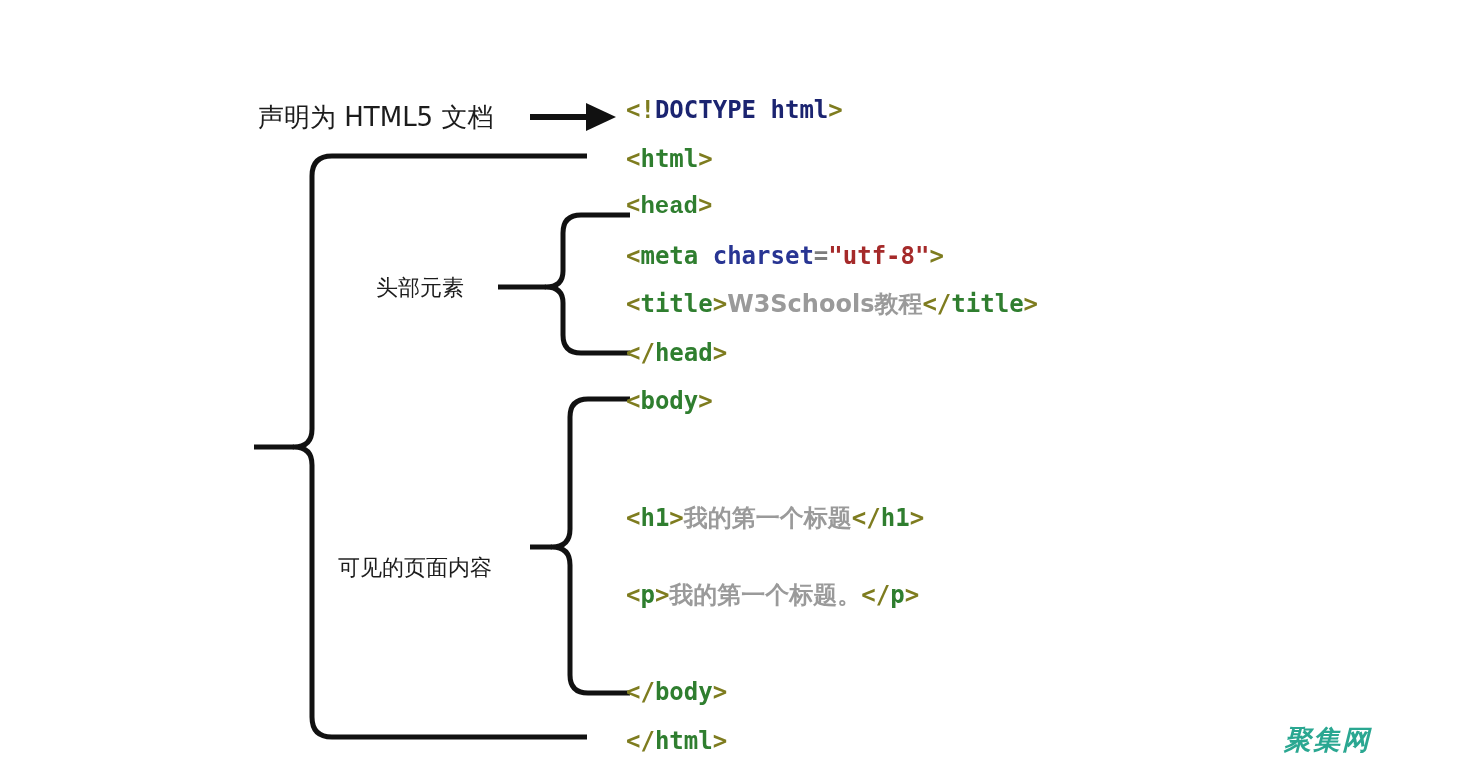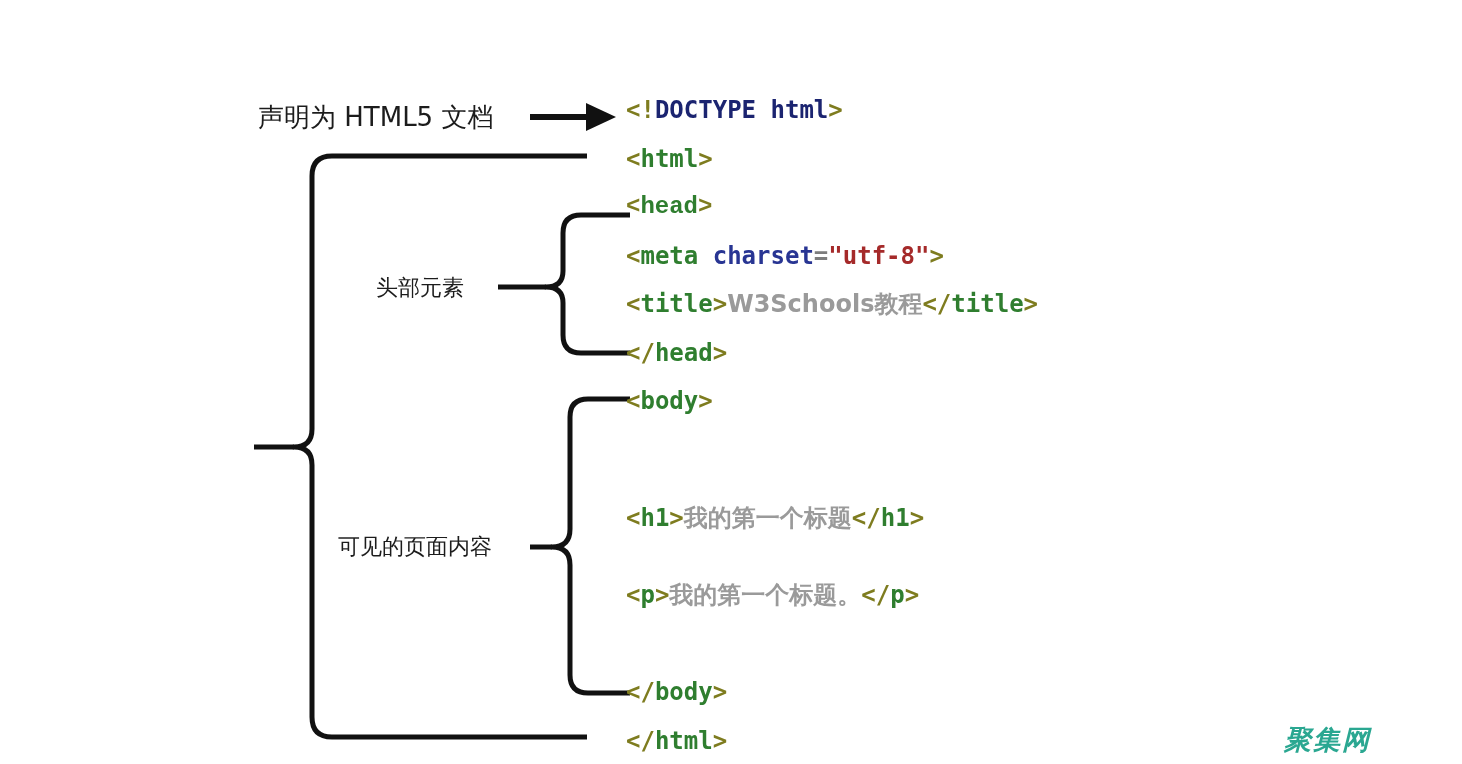--- a/index.html
+++ b/index.html
@@ -90,21 +90,21 @@
 
     <path d="M630 399 L588 399 Q570 399 570 417 L570 529 Q570 547 552 547 Q570 547 570 565 L570 675 Q570 693 588 693 L630 693"></path>
     <path d="M530 547 L552 547"></path>
   </svg>
 
   <div class="anno-label" style="left:258px; top:117px; font-size:26px;">声明为 HTML5 文档</div>
 
   <div class="anno-label" style="left:376px; top:288px;">头部元素</div>
 
 
-  <div class="anno-label" style="left:338px; top:547px;">可见的页面内容</div>
+  <div class="anno-label" style="left:338px; top:568px;">可见的页面内容</div>
 
   <div id="code-block">
       <div class="code-line" style="top: 86px;"><span class="c-bracket">&lt;!</span><span class="c-doctype">DOCTYPE html</span><span class="c-bracket">&gt;</span></div>
       <div class="code-line" style="top: 134.5px;"><span class="c-bracket">&lt;</span><span class="c-tag">html</span><span class="c-bracket">&gt;</span></div>
       <div class="code-line" style="top: 183px; font-family: Liberation Mono, monospace;"><span class="c-bracket">&lt;</span><span class="c-tag">head</span><span class="c-bracket">&gt;</span></div>
       <div class="code-line" style="top: 231.5px;"><span class="c-bracket">&lt;</span><span class="c-tag">meta</span><span class="c-operator"> </span><span class="c-attr">charset</span><span class="c-operator">=</span><span class="c-string">"utf-8"</span><span class="c-bracket">&gt;</span></div>
       <div class="code-line" style="top: 280px;"><span class="c-bracket">&lt;</span><span class="c-tag">title</span><span class="c-bracket">&gt;</span><span class="c-innertext">W3Schools教程</span><span class="c-bracket">&lt;/</span><span class="c-tag">title</span><span class="c-bracket">&gt;</span></div>
       <div class="code-line" style="top: 328.5px;"><span class="c-bracket">&lt;/</span><span class="c-tag">head</span><span class="c-bracket">&gt;</span></div>
       <div class="code-line" style="top: 377px;"><span class="c-bracket">&lt;</span><span class="c-tag">body</span><span class="c-bracket">&gt;</span></div>
       <div class="code-line" style="top: 474px; margin-top: 20px;"><span class="c-bracket">&lt;</span><span class="c-tag">h1</span><span class="c-bracket">&gt;</span><span class="c-innertext">我的第一个标题</span><span class="c-bracket">&lt;/</span><span class="c-tag">h1</span><span class="c-bracket">&gt;</span></div>

